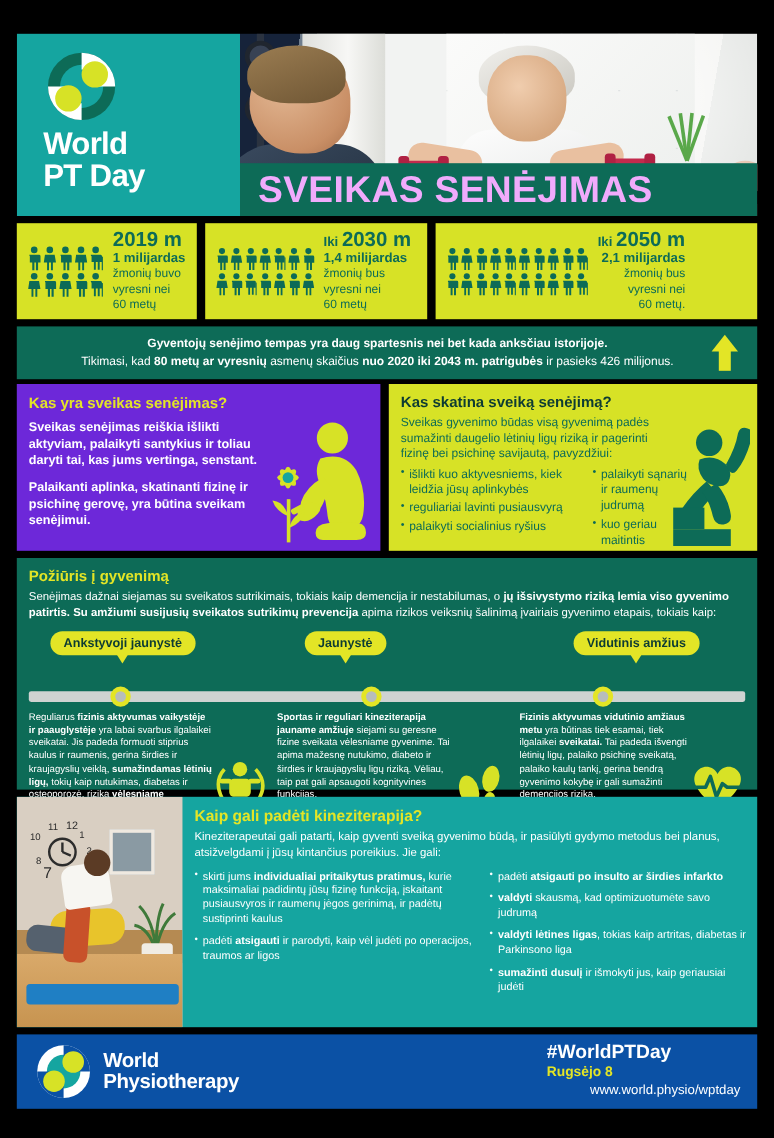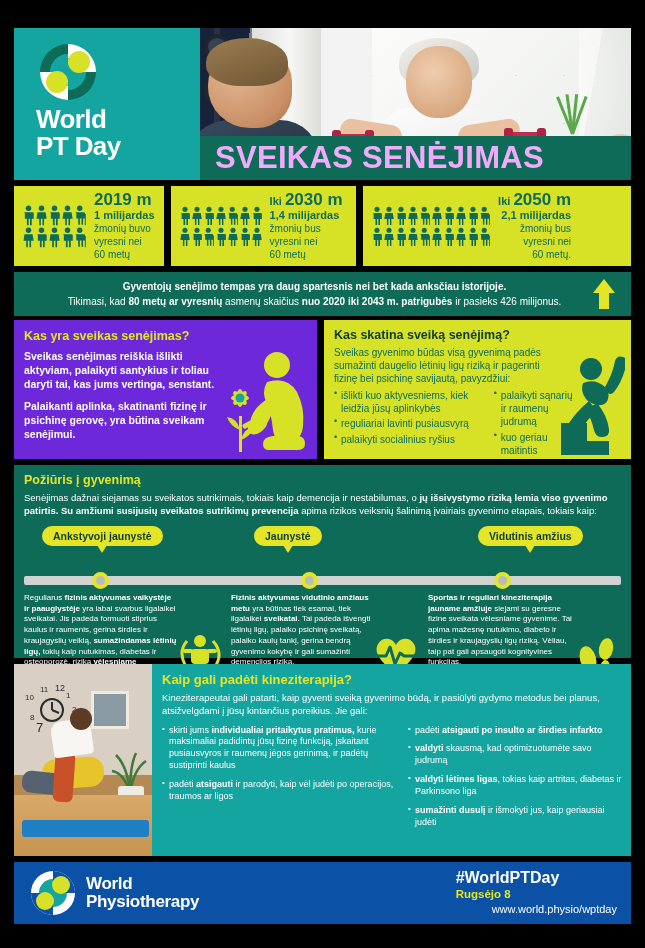--- a/index.html
+++ b/index.html
@@ -542,38 +542,38 @@
             <circle cx="23" cy="12" r="6" fill="#d7e226"></circle>
             <rect x="14" y="20" width="18" height="15" rx="4" fill="#d7e226"></rect>
             <rect x="6" y="20" width="10" height="4" rx="2" fill="#d7e226"></rect>
             <rect x="30" y="20" width="10" height="4" rx="2" fill="#d7e226"></rect>
             <rect x="15" y="35" width="5" height="14" rx="2" fill="#d7e226"></rect>
             <rect x="26" y="35" width="5" height="14" rx="2" fill="#d7e226"></rect>
           </svg>
         </div>
       </div>
 
-      <div class="lc lc3">
-        <b>Fizinis aktyvumas vidutinio amžiaus metu</b><span> yra būtinas tiek esamai, tiek ilgalaikei </span><b>sveikatai.</b><span> Tai padeda išvengti lėtinių ligų, palaiko psichinę sveikatą, palaiko kaulų tankį, gerina bendrą gyvenimo kokybę ir gali sumažinti demencijos riziką.</span>
-        <div class="ic-heart">
-          <svg viewBox="0 0 48 44" width="48" height="44">
-            <path d="M24 41 C6 27 2 18 6 11 C10 4 20 4 24 12 C28 4 38 4 42 11 C46 18 42 27 24 41 Z" fill="#d7e226"></path>
-            <polyline points="4,23 14,23 18,14 23,31 28,20 32,23 44,23" stroke="#0d6b57" stroke-width="3" fill="none" stroke-linejoin="round"></polyline>
-          </svg>
-        </div>
-      </div>
-
       <div class="lc lc2">
         <b>Sportas ir reguliari kineziterapija jauname amžiuje</b><span> siejami su geresne fizine sveikata vėlesniame gyvenime. Tai apima mažesnę nutukimo, diabeto ir širdies ir kraujagyslių ligų riziką. Vėliau, taip pat gali apsaugoti kognityvines funkcijas.</span>
         <div class="ic-feet">
           <svg viewBox="0 0 46 46" width="46" height="46">
             <ellipse cx="14" cy="26" rx="8" ry="13" fill="#d7e226" transform="rotate(-16 14 26)"></ellipse>
             <ellipse cx="32" cy="16" rx="7" ry="11" fill="#d7e226" transform="rotate(12 32 16)"></ellipse>
             <ellipse cx="31" cy="33" rx="4.5" ry="6" fill="#d7e226" transform="rotate(12 31 33)"></ellipse>
             <ellipse cx="10" cy="41" rx="4" ry="4" fill="#d7e226"></ellipse>
+          </svg>
+        </div>
+      </div>
+
+      <div class="lc lc3">
+        <b>Fizinis aktyvumas vidutinio amžiaus metu</b><span> yra būtinas tiek esamai, tiek ilgalaikei </span><b>sveikatai.</b><span> Tai padeda išvengti lėtinių ligų, palaiko psichinę sveikatą, palaiko kaulų tankį, gerina bendrą gyvenimo kokybę ir gali sumažinti demencijos riziką.</span>
+        <div class="ic-heart">
+          <svg viewBox="0 0 48 44" width="48" height="44">
+            <path d="M24 41 C6 27 2 18 6 11 C10 4 20 4 24 12 C28 4 38 4 42 11 C46 18 42 27 24 41 Z" fill="#d7e226"></path>
+            <polyline points="4,23 14,23 18,14 23,31 28,20 32,23 44,23" stroke="#0d6b57" stroke-width="3" fill="none" stroke-linejoin="round"></polyline>
           </svg>
         </div>
       </div>
     </div>
   </div>
 
   <div class="pt">
     <div class="pt-photo">
       <div class="ptp-wall"></div>
       <div class="ptp-window"></div>

